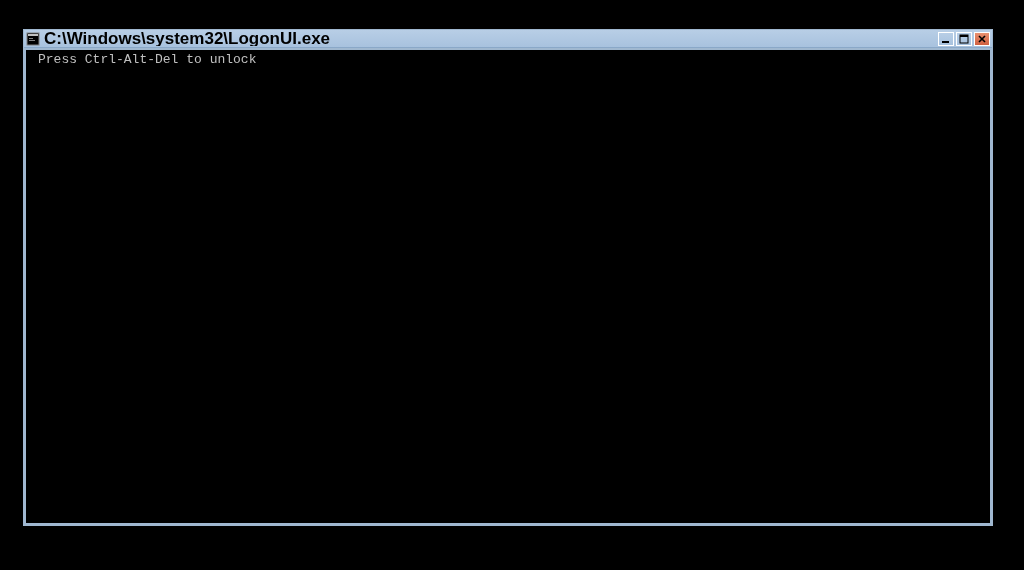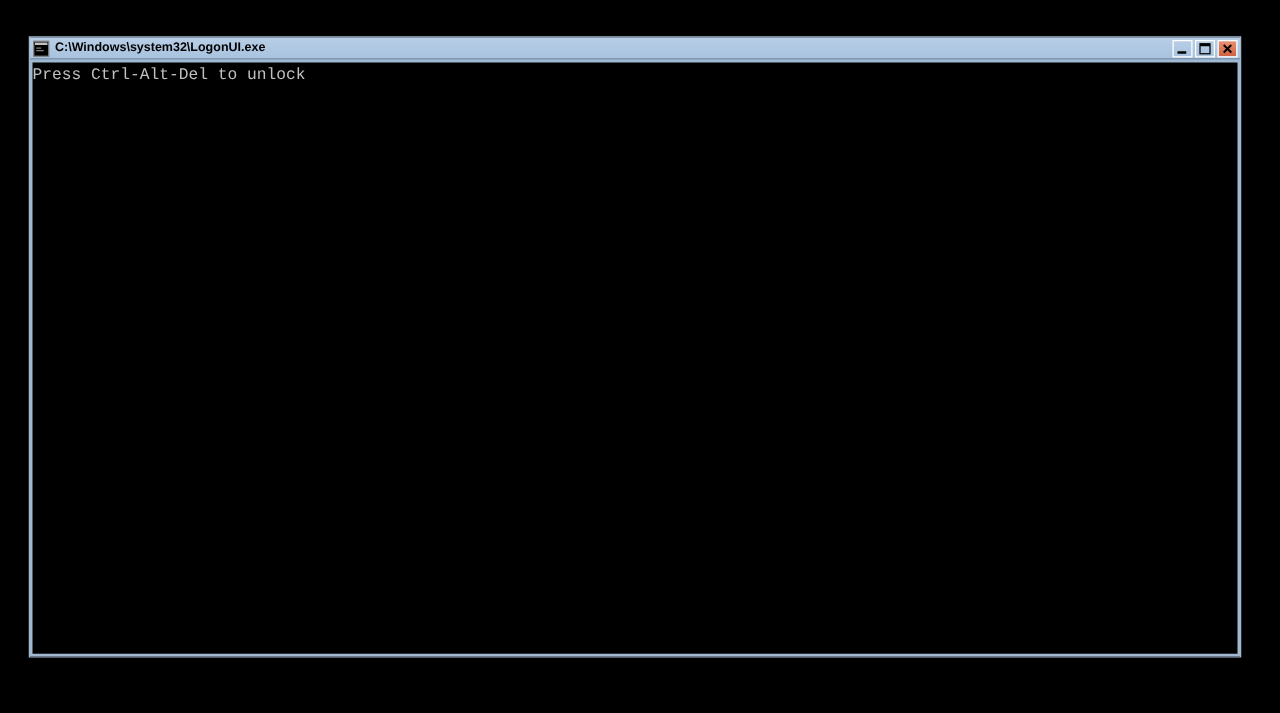--- a/index.html
+++ b/index.html
@@ -35,21 +35,21 @@
     .app-icon {
       width: 14px;
       height: 14px;
       margin-right: 4px;
       display: flex;
       align-items: center;
       justify-content: center;
     }
     .title-text {
       flex: 1;
-      font-size: 10px;
+      font-size: 17px;
       font-weight: bold;
       color: #000000;
       white-space: nowrap;
       overflow: hidden;
       line-height: 14px;
     }
     .window-controls {
       display: flex;
       gap: 2px;
       align-items: center;
@@ -64,21 +64,21 @@
       background: linear-gradient(to bottom, #b8cee6 0%, #a8c2de 100%);
       cursor: pointer;
     }
     .ctrl-btn.close {
       background: linear-gradient(to bottom, #e89070 0%, #d06040 100%);
     }
     .console-area {
       flex: 1;
       background: #000000;
       border: 2px solid #a0b8d0;
-      padding: 2px 0;
+      padding: 2px 12px;
       font-family: "Consolas", "Courier New", monospace;
       font-size: 13px;
       color: #c0c0c0;
       line-height: 16px;
       overflow: hidden;
     }
     .console-line {
       white-space: pre;
     }
   </style>

